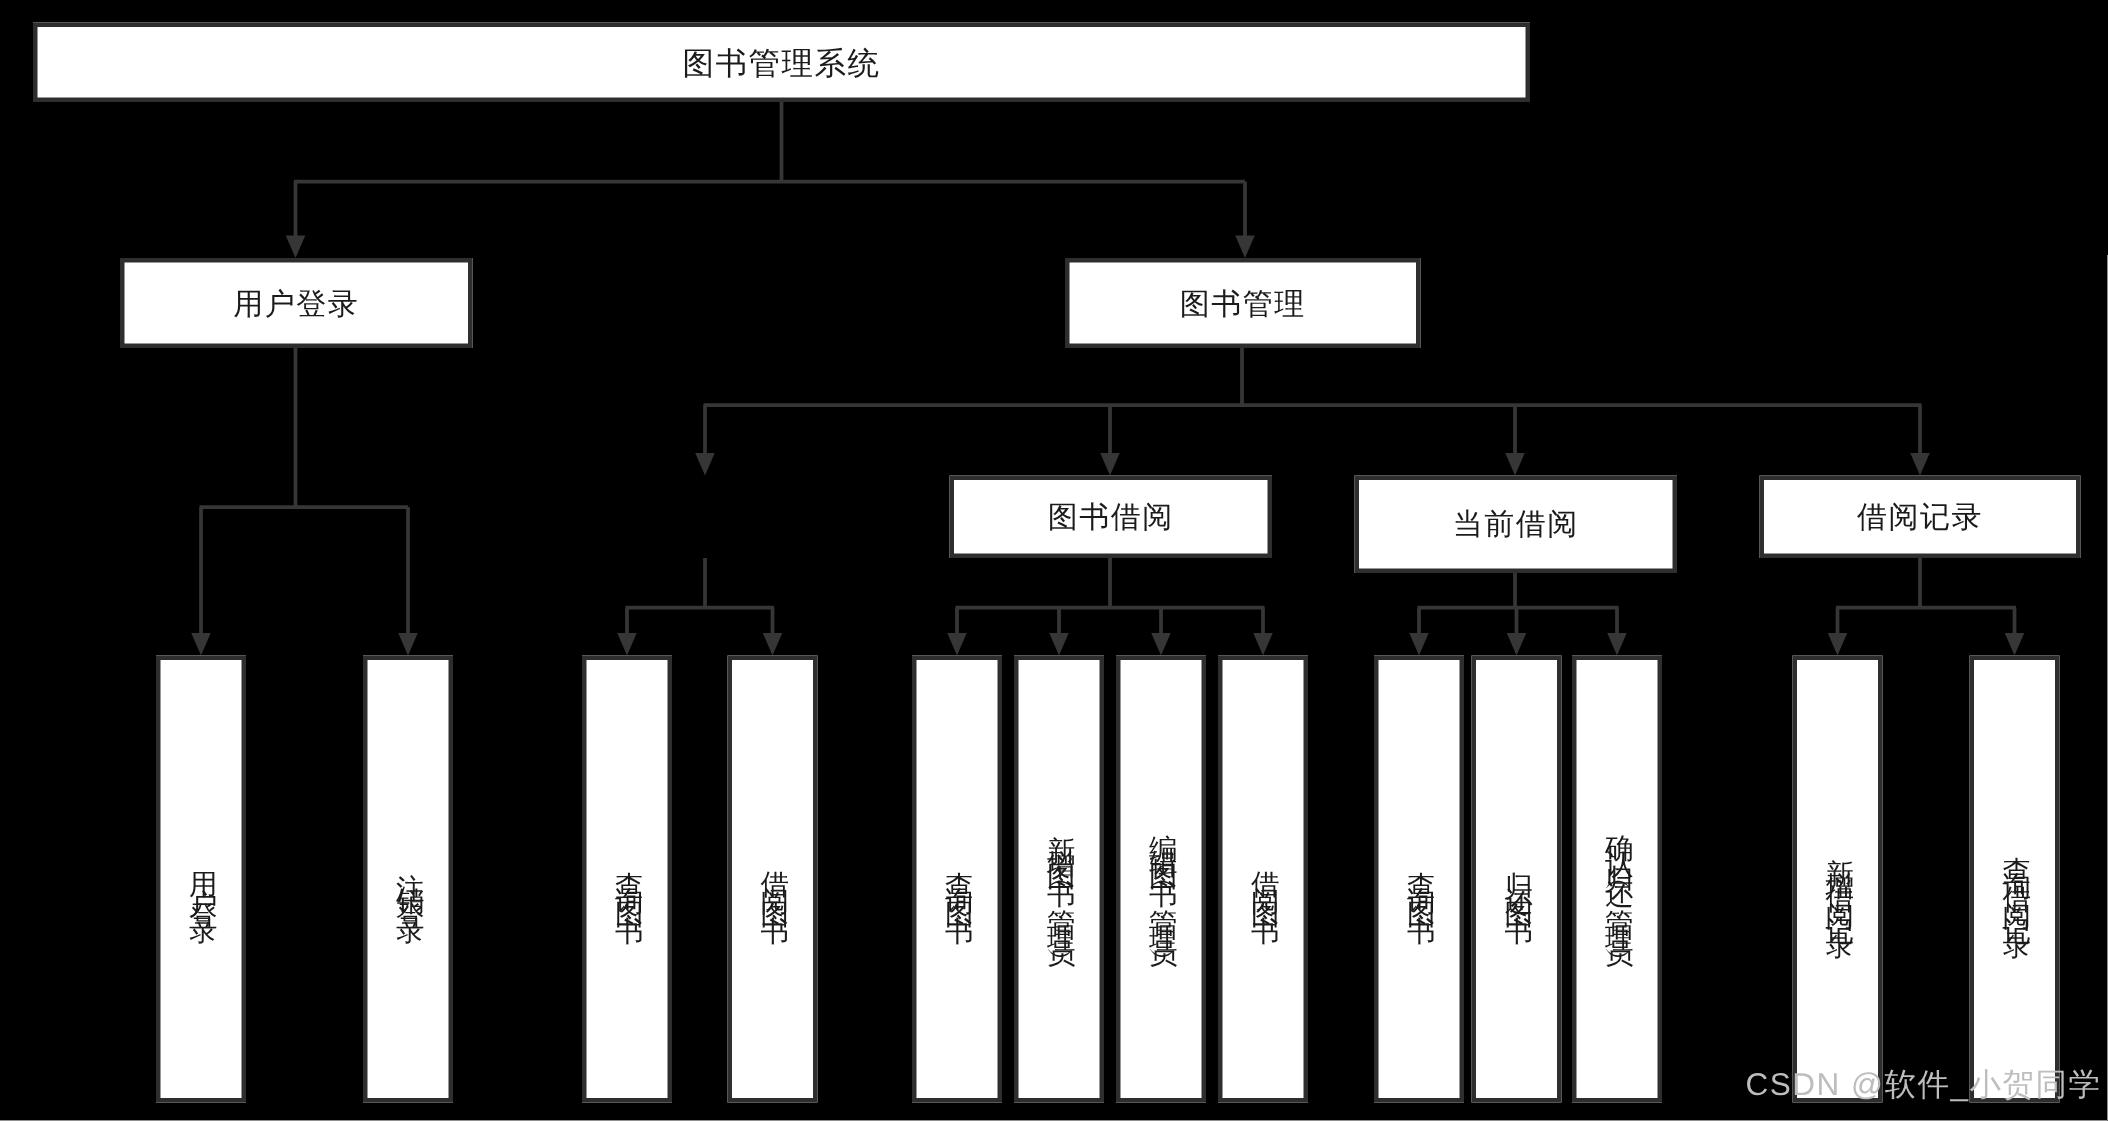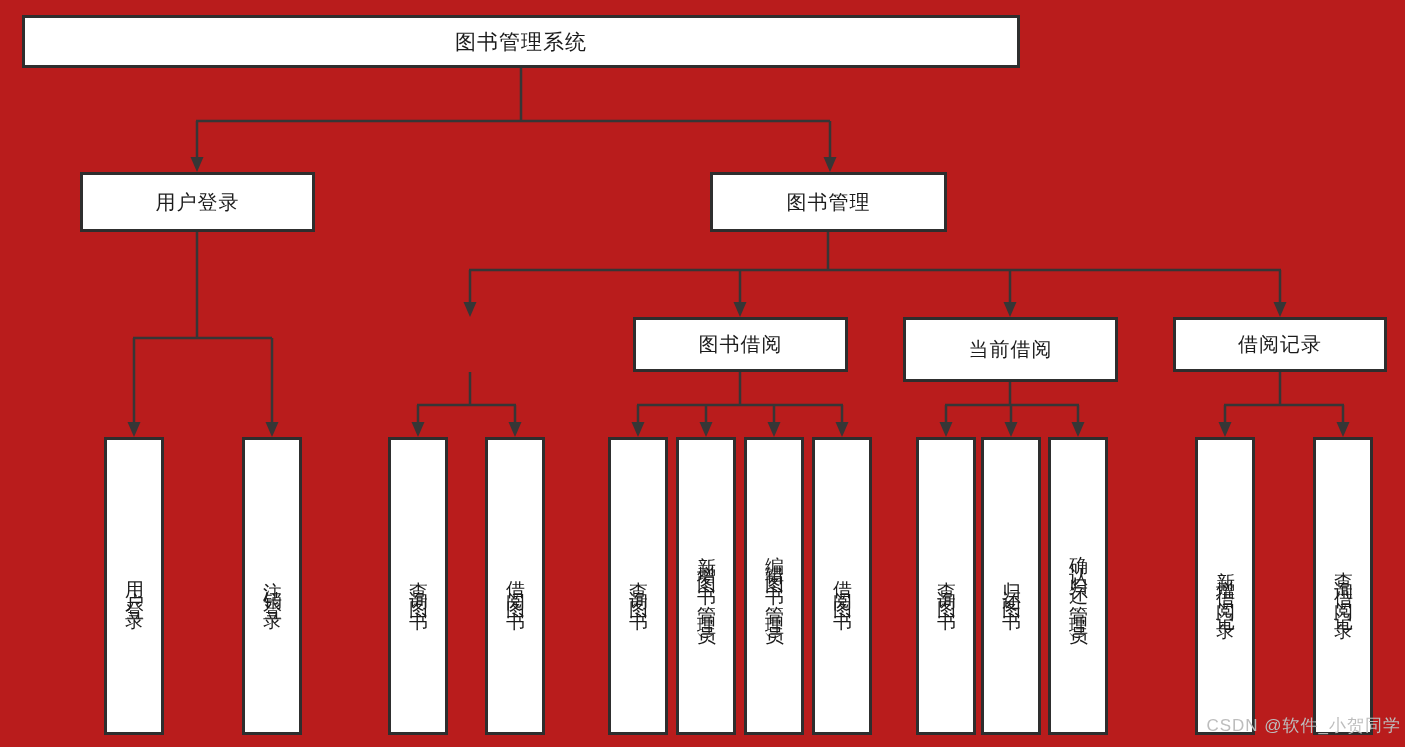--- a/index.html
+++ b/index.html
@@ -1,37 +1,37 @@
 <!DOCTYPE html>
 <html><head>
 <meta charset="utf-8">
 <style>
   html,body{margin:0;padding:0;background:#ffffff;}
   #stage{
-    position:relative;width:1405px;height:747px;background:#b91c1c;overflow:hidden;
+    position:relative;width:1405px;height:747px;background:#000000;overflow:hidden;
     font-family:"Liberation Sans","DejaVu Sans",sans-serif;
   }
   #connectors{position:absolute;left:0;top:0;width:1405px;height:747px;}
   .box{
     position:absolute;border:3px solid #2e2e2e;background:#ffffff;
     display:flex;align-items:center;justify-content:center;box-sizing:border-box;
     z-index:2;
   }
   .hlabel{font-size:20px;color:#1b1b1b;letter-spacing:1px;white-space:nowrap;}
   .root-label{font-size:21px;}
   .leaf{width:60px;top:437px;height:298px;}
   .vlabel{
     writing-mode:vertical-rl;text-orientation:mixed;
     font-size:19px;letter-spacing:10px;line-height:1.1;color:#1b1b1b;
   }
   .ln{stroke:#363636;stroke-width:2.5;fill:none;}
   .arw{fill:#363636;stroke:none;}
   #watermark{
     position:absolute;right:4px;bottom:10px;z-index:6;
-    font-size:17px;color:#bdbdbd;letter-spacing:1px;white-space:nowrap;
+    font-size:21px;color:#bdbdbd;letter-spacing:1px;white-space:nowrap;
   }
 </style>
 </head>
 <body>
 
 <div id="stage">
 
   <svg id="connectors" viewBox="0 0 1405 747" xmlns="http://www.w3.org/2000/svg">
 
     <path class="ln" d="M521 68 V121 M196 121 H830 M197 121 V158 M830 121 V158"></path>

